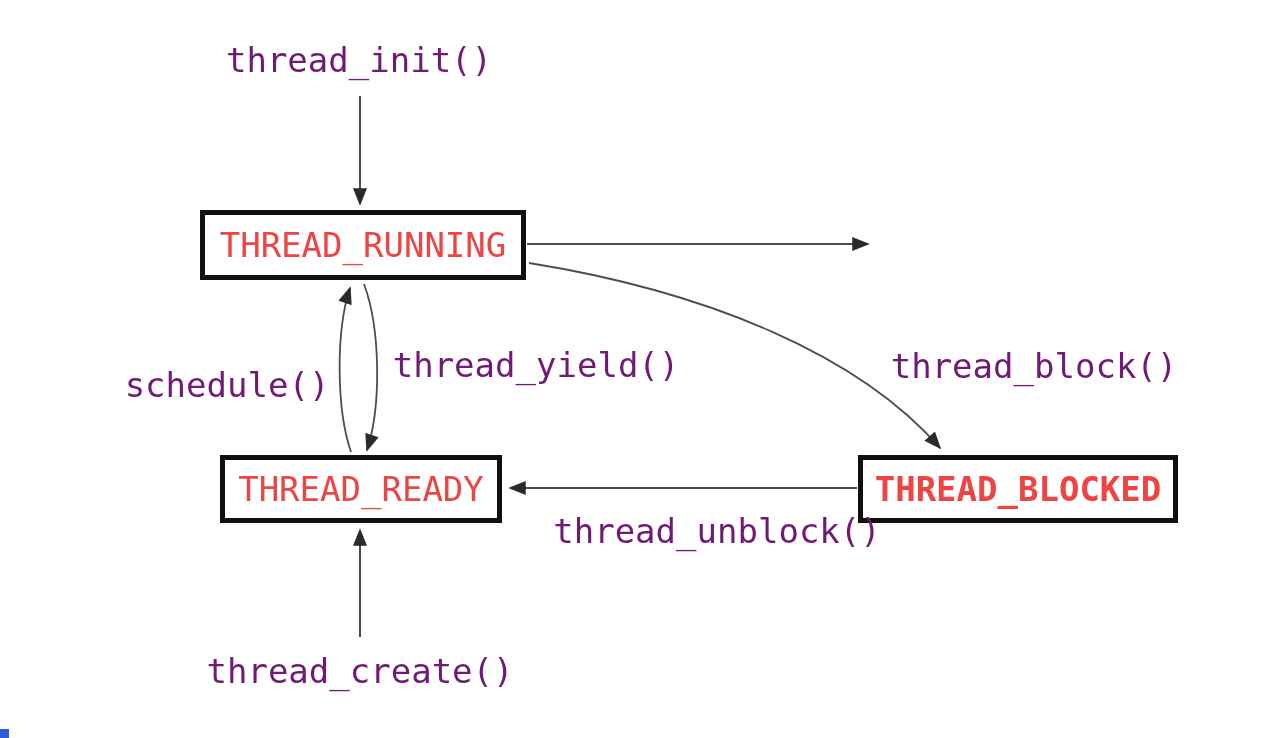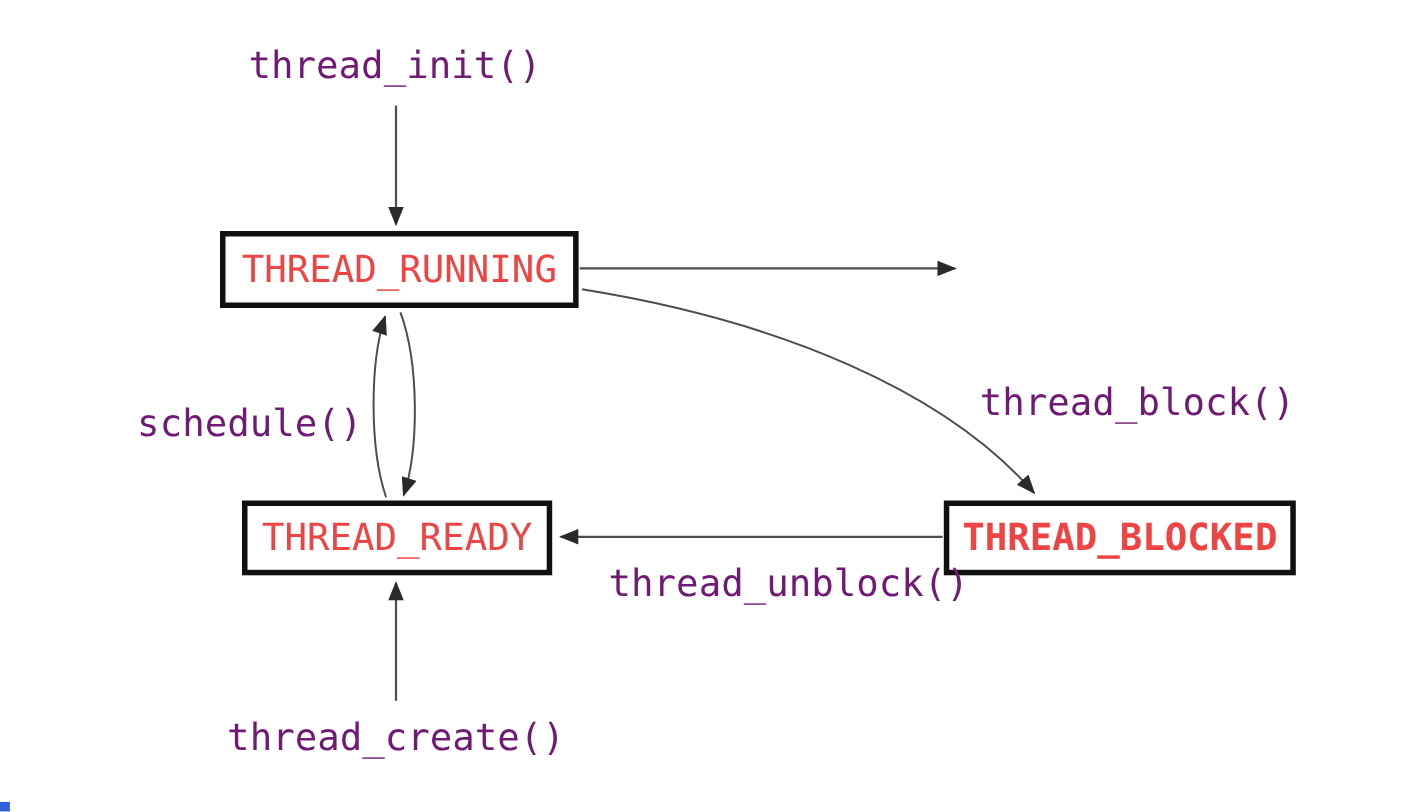--- a/index.html
+++ b/index.html
@@ -79,20 +79,21 @@
 
   <div class="state-box" style="left:858px; top:455px; width:320px; height:68px;font-weight:bold;">
     <span>THREAD_BLOCKED</span>
   </div>
 
   <div class="edge-label" style="left:359px; top:60px;">thread_init()</div>
 
 
   <div class="edge-label" style="left:227px; top:365px;margin-top:20px;">schedule()</div>
 
+  <div class="edge-label" style="left:536px; top:365px;">thread_yield()</div>
 
   <div class="edge-label" style="left:1034px; top:366px;text-align:center;">thread_block()</div>
 
   <div class="edge-label" style="left:681px; top:531px;margin-left:36px;">thread_unblock()</div>
 
   <div class="edge-label" style="left:360px; top:671px;">thread_create()</div>
 
   <div class="corner-mark" style="background: rgb(47, 95, 215);"></div>
 
 </div>

